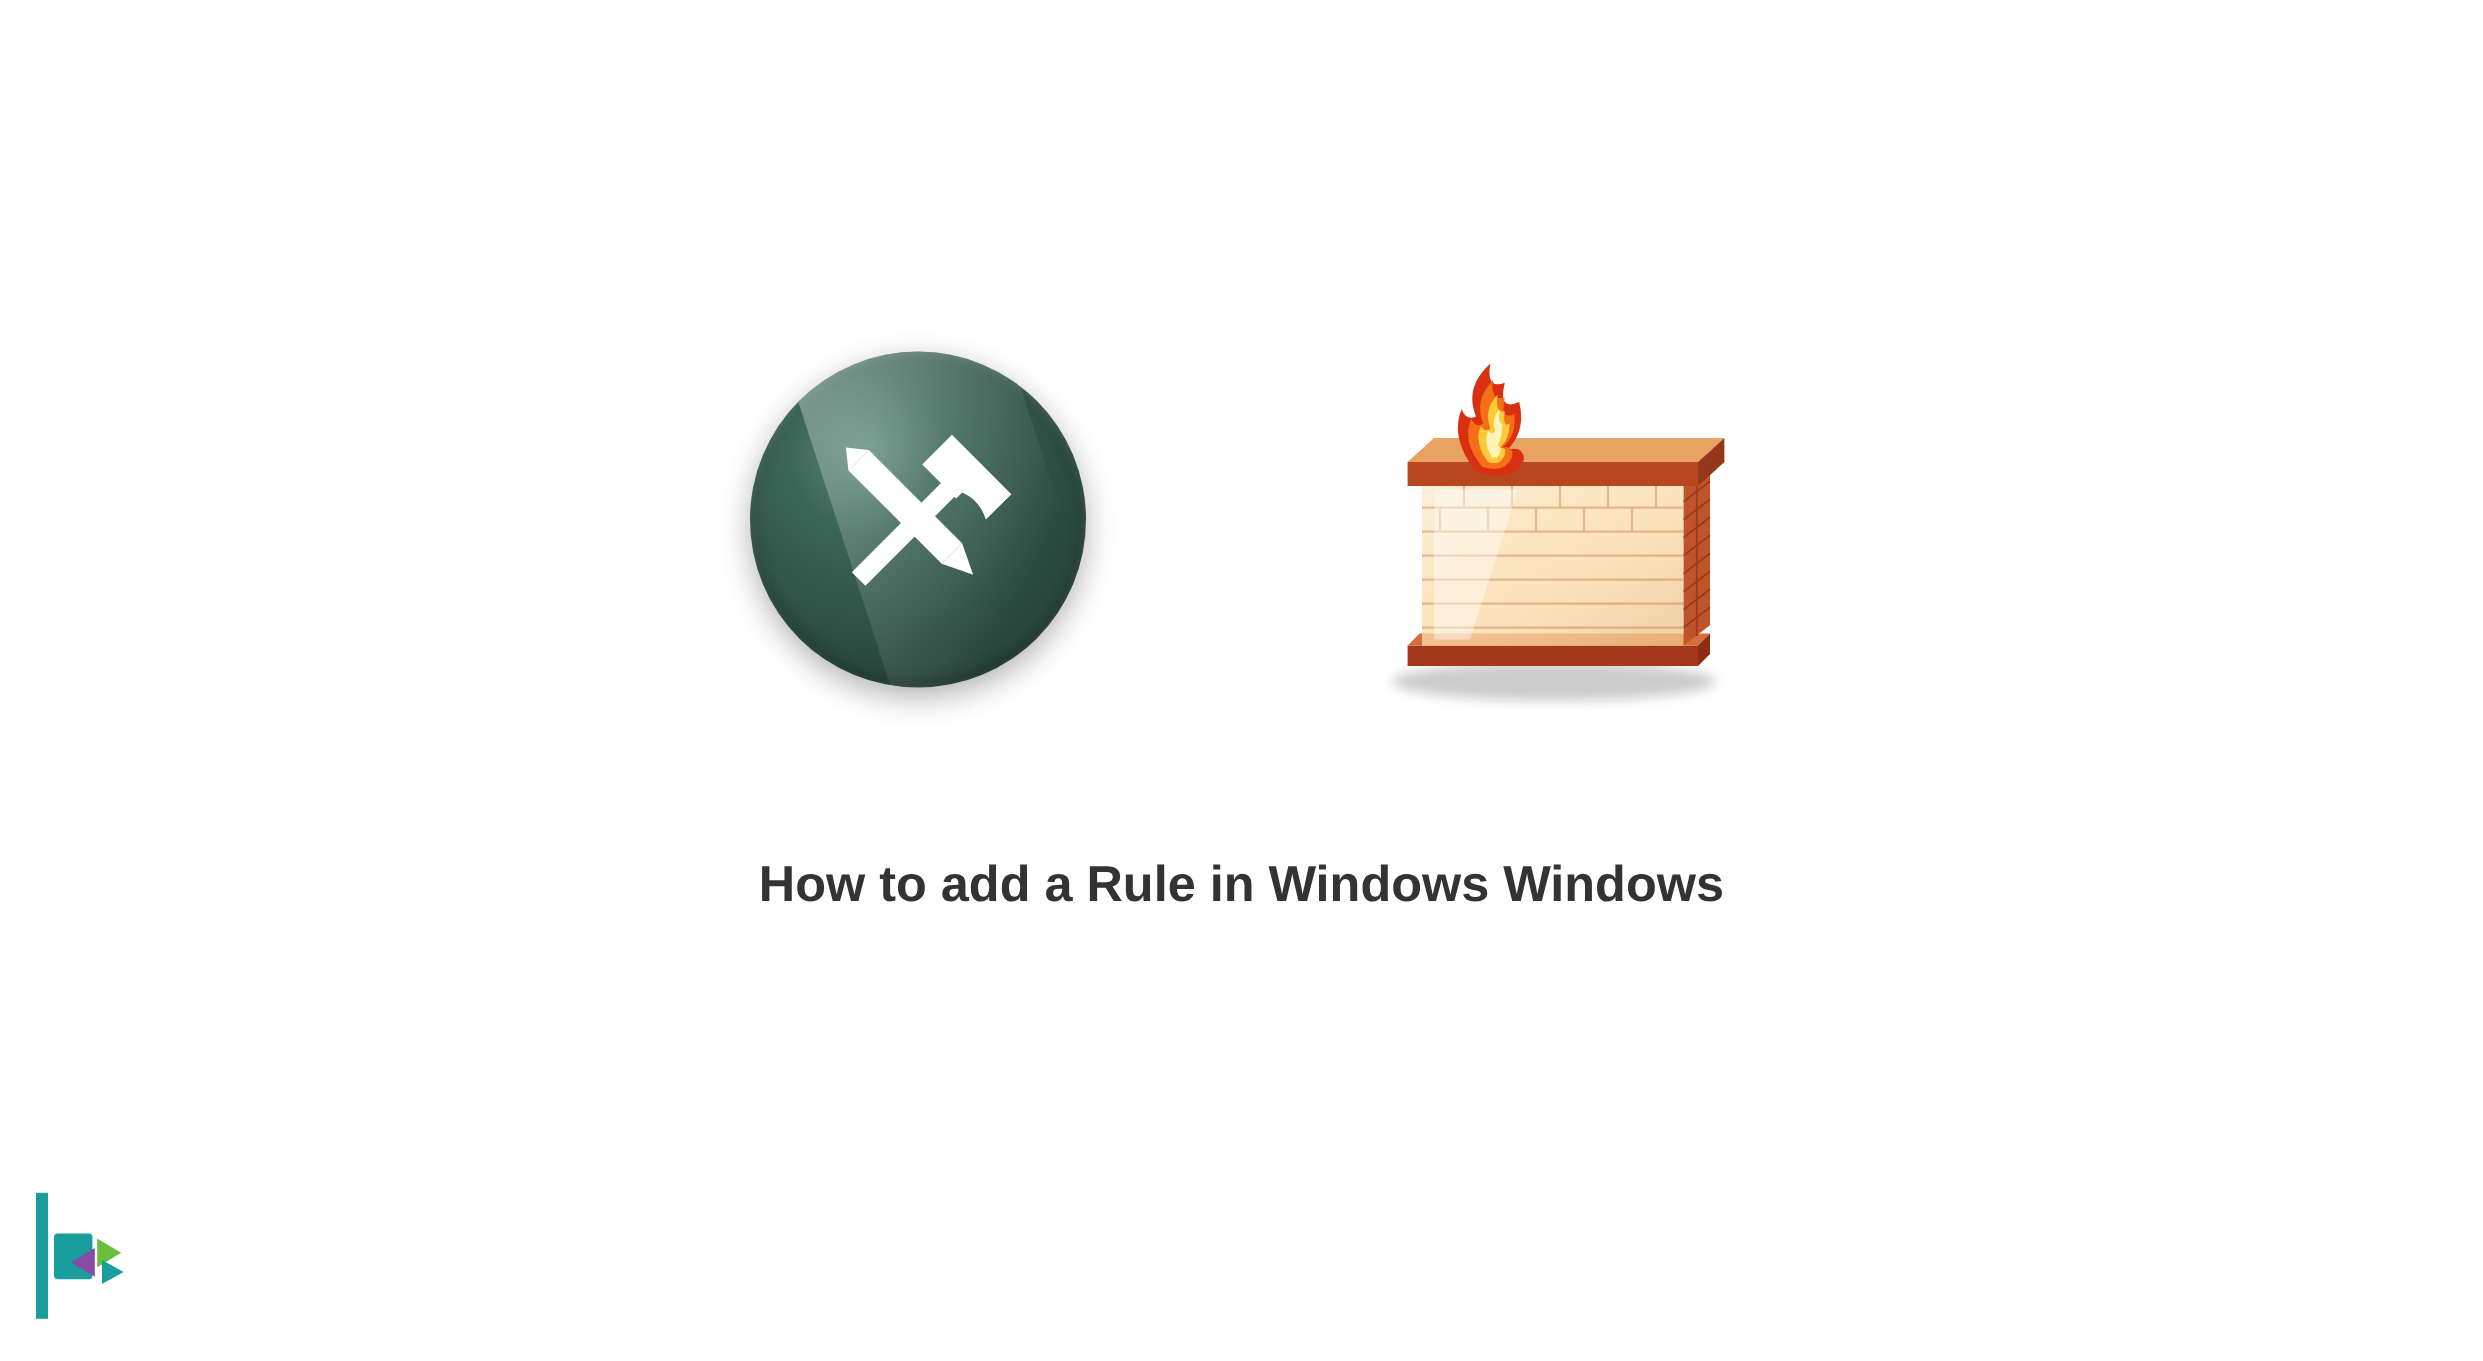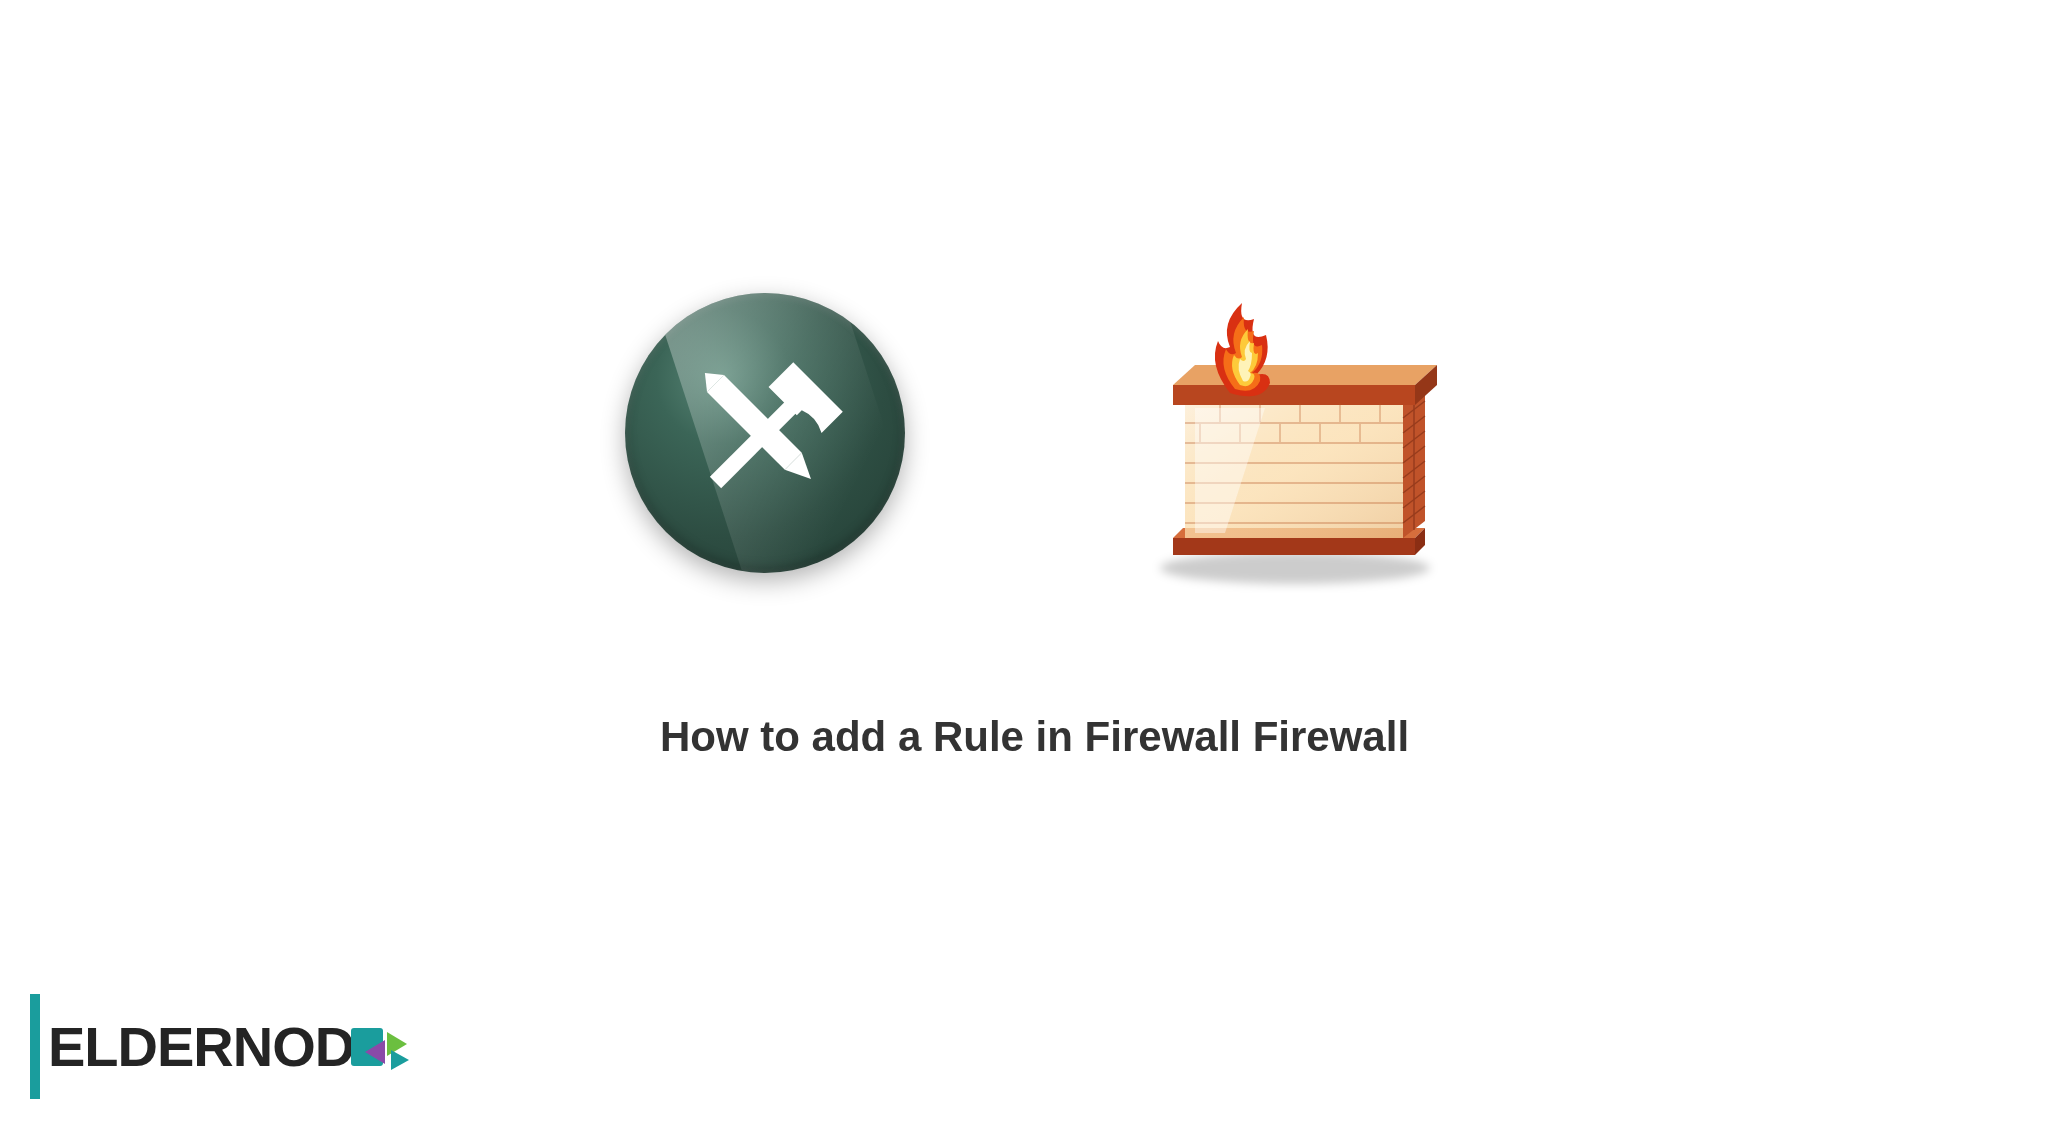--- a/index.html
+++ b/index.html
@@ -202,25 +202,24 @@
             <stop offset="0%" stop-color="rgba(255,255,255,0.45)"></stop>
             <stop offset="50%" stop-color="rgba(255,230,180,0.15)"></stop>
             <stop offset="100%" stop-color="rgba(200,130,60,0.22)"></stop>
           </linearGradient>
         </defs>
       </svg>
     </div>
 
   </div>
 
-  <h1 class="title-text">How to add a Rule in Firewall Firewall</h1>
+  <h1 class="title-text">How to add a Rule in Windows Windows</h1>
 </div>
 
 <div class="logo-wrapper">
   <div class="logo-bar"></div>
-  <span class="logo-text">ELDERNOD</span>
   <svg class="logo-graphic" viewBox="0 0 72 54">
     <rect x="0" y="8" width="32" height="38" rx="3" fill="#1a9d9d"></rect>
     <polygon points="14,32 34,20 34,44" fill="#8a4aa8"></polygon>
     <polygon points="36,12 56,24 36,36" fill="#6bbf3f"></polygon>
     <polygon points="40,30 58,40 40,50" fill="#1a9d9d"></polygon>
   </svg>
 </div>
 
 </body></html>

